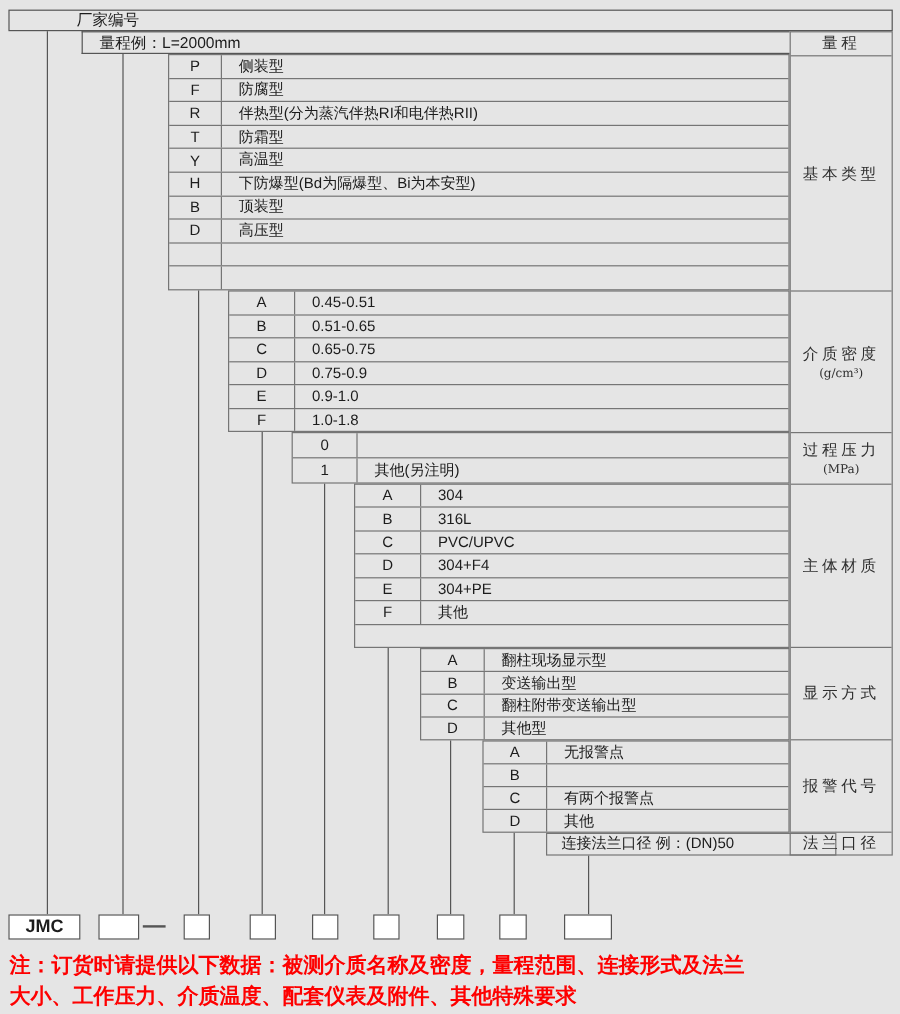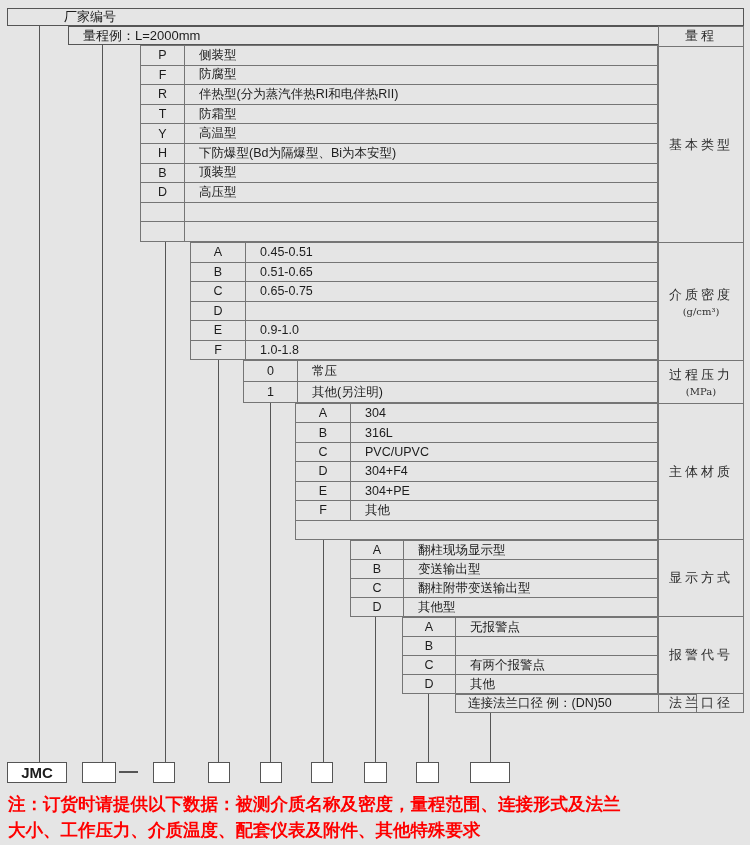--- a/index.html
+++ b/index.html
@@ -141,35 +141,35 @@
     <div class="srow">
         <div class="scode">B</div>
         <div class="sdesc">0.51-0.65</div>
       </div>
     <div class="srow">
         <div class="scode">C</div>
         <div class="sdesc">0.65-0.75</div>
       </div>
     <div class="srow">
         <div class="scode">D</div>
+        <div class="sdesc">0.75-0.9</div>
       </div>
     <div class="srow">
         <div class="scode">E</div>
         <div class="sdesc">0.9-1.0</div>
       </div>
     <div class="srow">
         <div class="scode">F</div>
         <div class="sdesc">1.0-1.8</div>
       </div>
   </div>
 
   <div class="section s2">
     <div class="srow">
         <div class="scode">0</div>
-        <div class="sdesc">常压</div>
       </div>
     <div class="srow">
         <div class="scode">1</div>
         <div class="sdesc">其他(另注明)</div>
       </div>
   </div>
 
   <div class="section s3">
     <div class="srow">
         <div class="scode">A</div>

